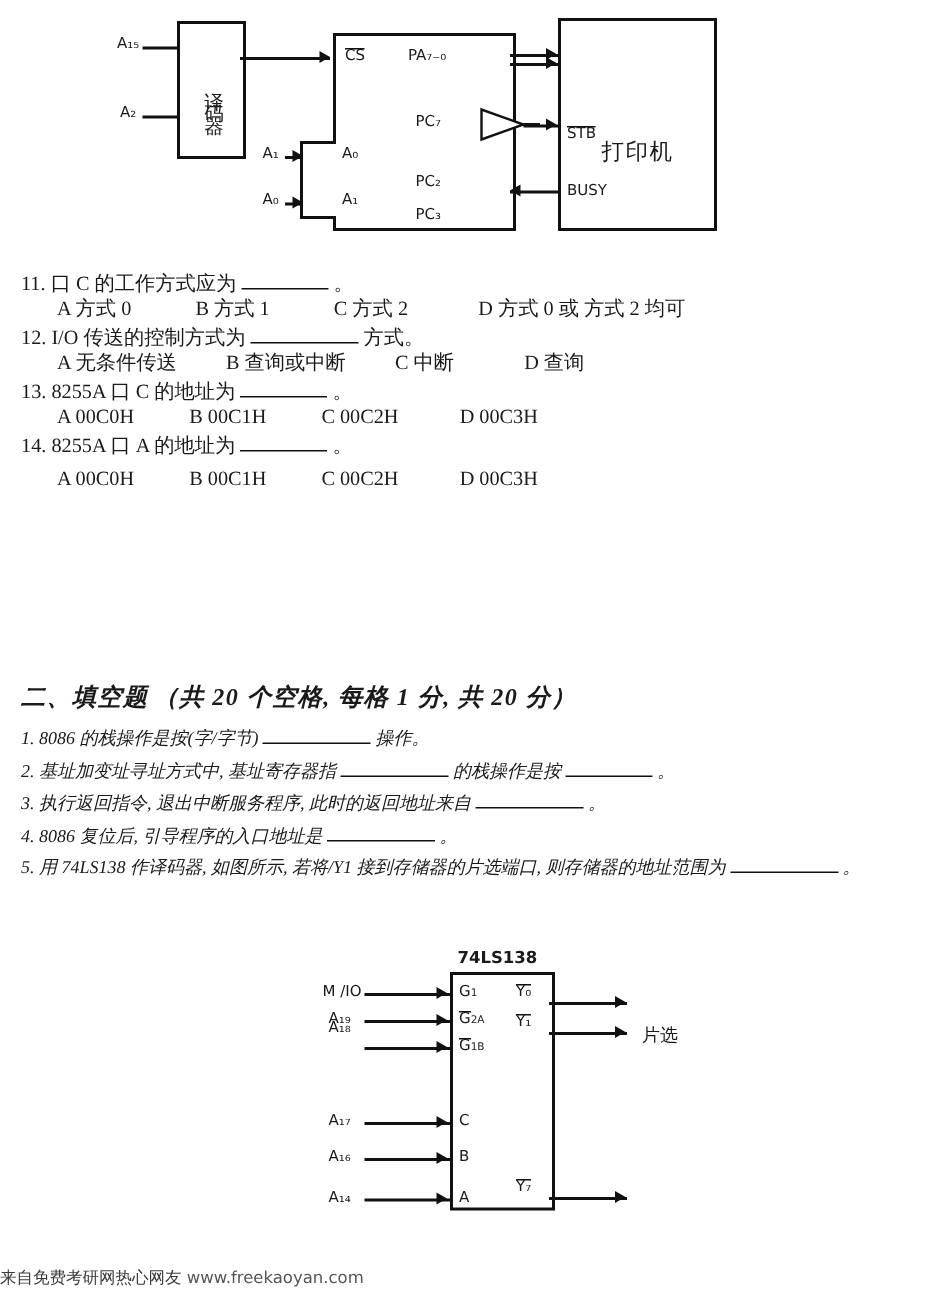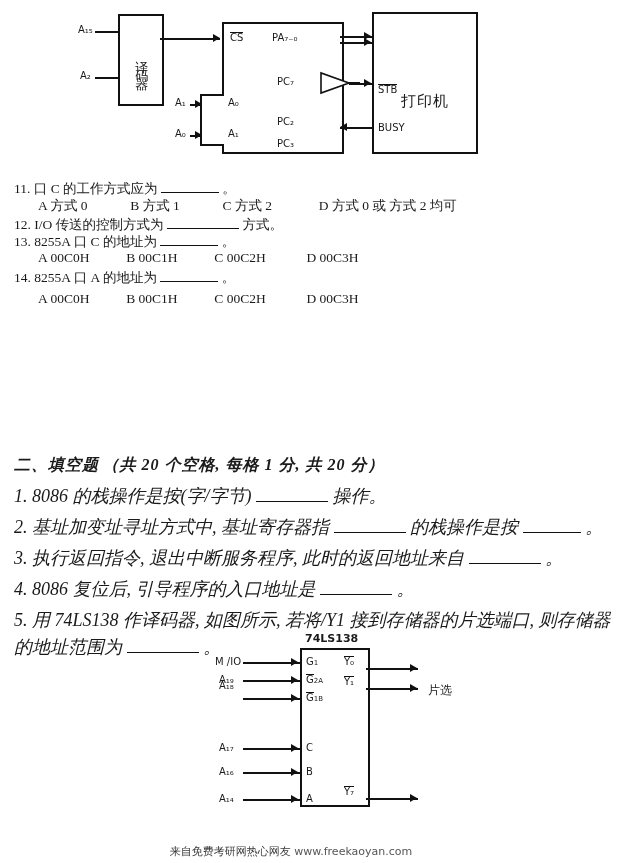--- a/index.html
+++ b/index.html
@@ -35,27 +35,27 @@
   .qline{white-space:nowrap;}
   .qhead{margin-bottom:3px;}
   .opts{margin:2px 0 6px 24px;white-space:nowrap;}
   .opt{display:inline-block;}
   .blank{display:inline-block;border-bottom:1px solid #111;vertical-align:baseline;}
   .b-md{width:58px;}
   .b-lg{width:72px;}
 
   .section2{position:absolute;left:14px;top:455px;width:606px;font-size:14px;font-style:italic;}
   .sec-title{font-weight:bold;font-size:16px;letter-spacing:1px;}
-  .fill{margin-top:7px;line-height:1.55;font-size:18px;}
+  .fill{margin-top:7px;line-height:1.55;font-size:12px;}
   .fill div{margin-bottom:3px;}
 
   
   .diagram-bottom{position:absolute;left:0;top:626px;width:634px;height:200px;}
 
-  .footer{position:absolute;left:0;bottom:4px;width:582px;text-align:center;
+  .footer{position:absolute;left:0;bottom:4px;width:582px;
           font-size:11px;color:#3a3a3a;font-family:"DejaVu Sans", sans-serif;}
   .footer .wm{color:#555;}
   .ovb{border-top:1.1px solid #111;padding-top:0px;display:inline-block;line-height:1.05;}
 </style>
 </head>
 <body>
 
 <div class="page">
 
   <div class="diagram-top">
@@ -140,20 +140,29 @@
         <span class="opt">D  方式 0 或 方式 2 均可</span>
       </div>
     </div>
 
     <div class="q">
       <div class="qline qhead">
         <span>12.</span>
         <span>I/O 传送的控制方式为</span>
         <span class="blank b-lg"></span>
         <span>方式。</span>
+      </div>
+      <div class="opts">
+        <span class="opt">A  无条件传送</span>
+        <span style="display:inline-block;width:26px;"></span>
+        <span class="opt">B  查询或中断</span>
+        <span style="display:inline-block;width:26px;"></span>
+        <span class="opt">C  中断</span>
+        <span style="display:inline-block;width:40px;"></span>
+        <span class="opt">D  查询</span>
       </div>
     </div>
 
     <div class="q">
       <div class="qline qhead">
         <span>13.</span>
         <span>8255A 口 C 的地址为</span>
         <span class="blank b-md"></span>
         <span>。</span>
       </div>

